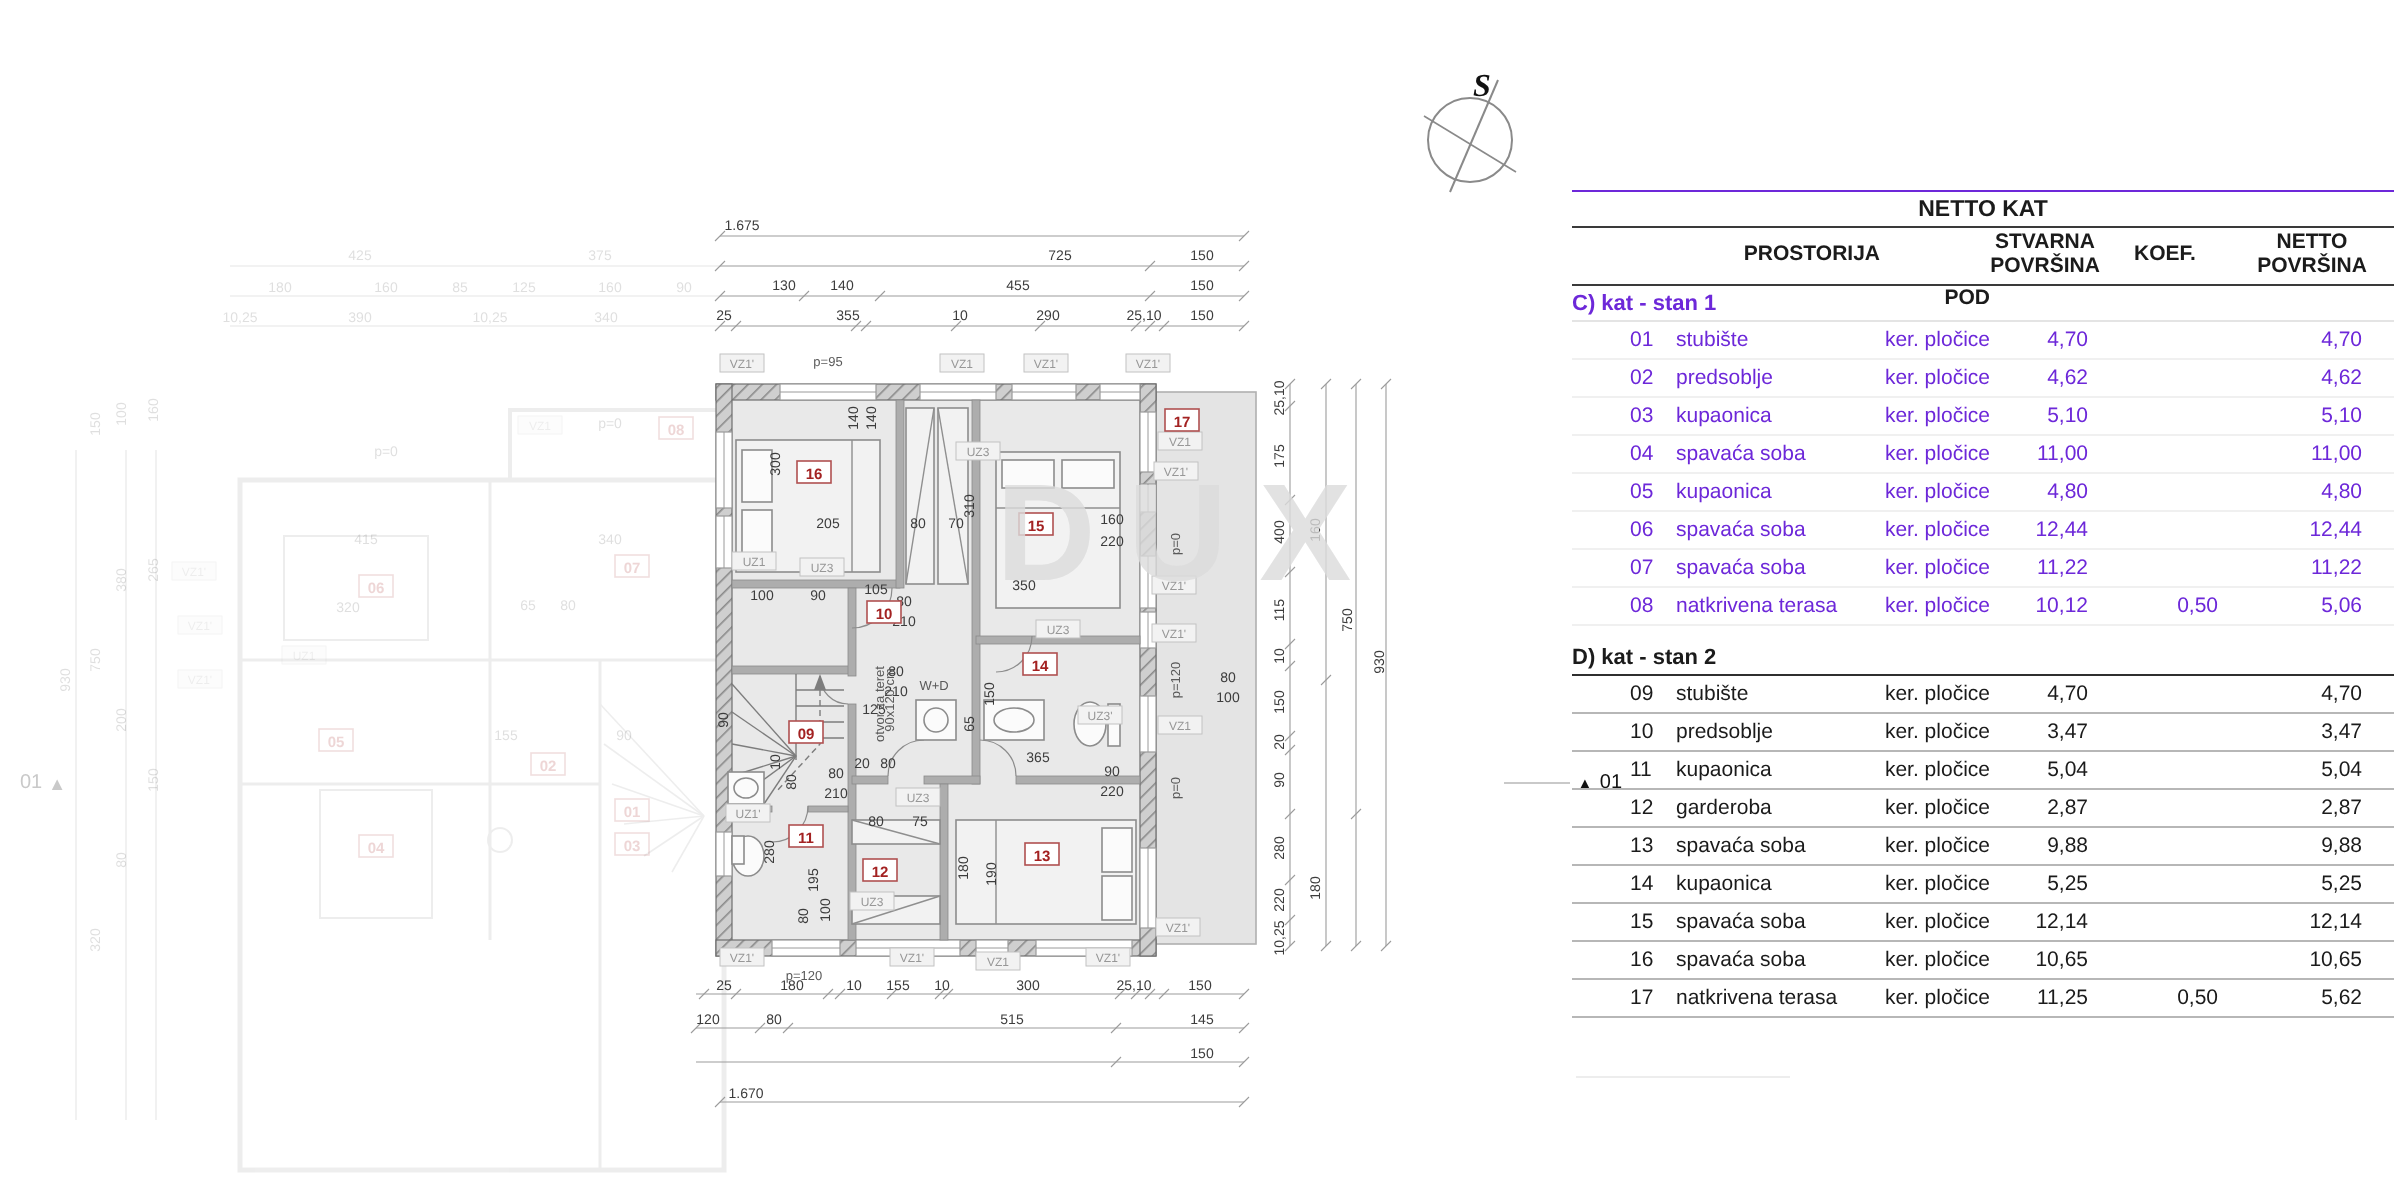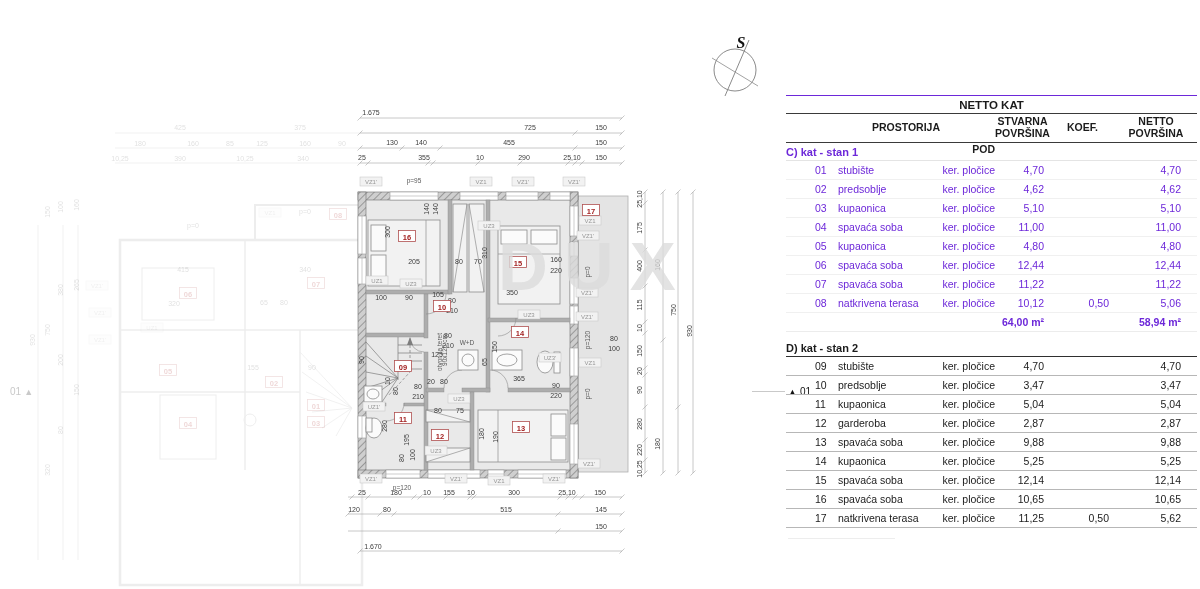--- a/index.html
+++ b/index.html
@@ -615,28 +615,20 @@
             <span class="c5">11,22</span>
           </div>
           <div class="trow">
             <span class="c0">08</span>
             <span class="c1">natkrivena terasa</span>
             <span class="c2">ker. pločice</span>
             <span class="c3">10,12</span>
             <span class="c4">0,50</span>
             <span class="c5">5,06</span>
           </div>
-          <div class="trow total">
-            <span class="c0"></span>
-            <span class="c1"></span>
-            <span class="c2"></span>
-            <span class="c3">64,00 m²</span>
-            <span class="c4"></span>
-            <span class="c5">58,94 m²</span>
-          </div>
         </div>
         <div class="sect">
           <div class="sect-head">D) kat - stan 2</div>
           <div class="trow">
             <span class="c0">09</span>
             <span class="c1">stubište</span>
             <span class="c2">ker. pločice</span>
             <span class="c3">4,70</span>
             <span class="c4"></span>
             <span class="c5">4,70</span>

